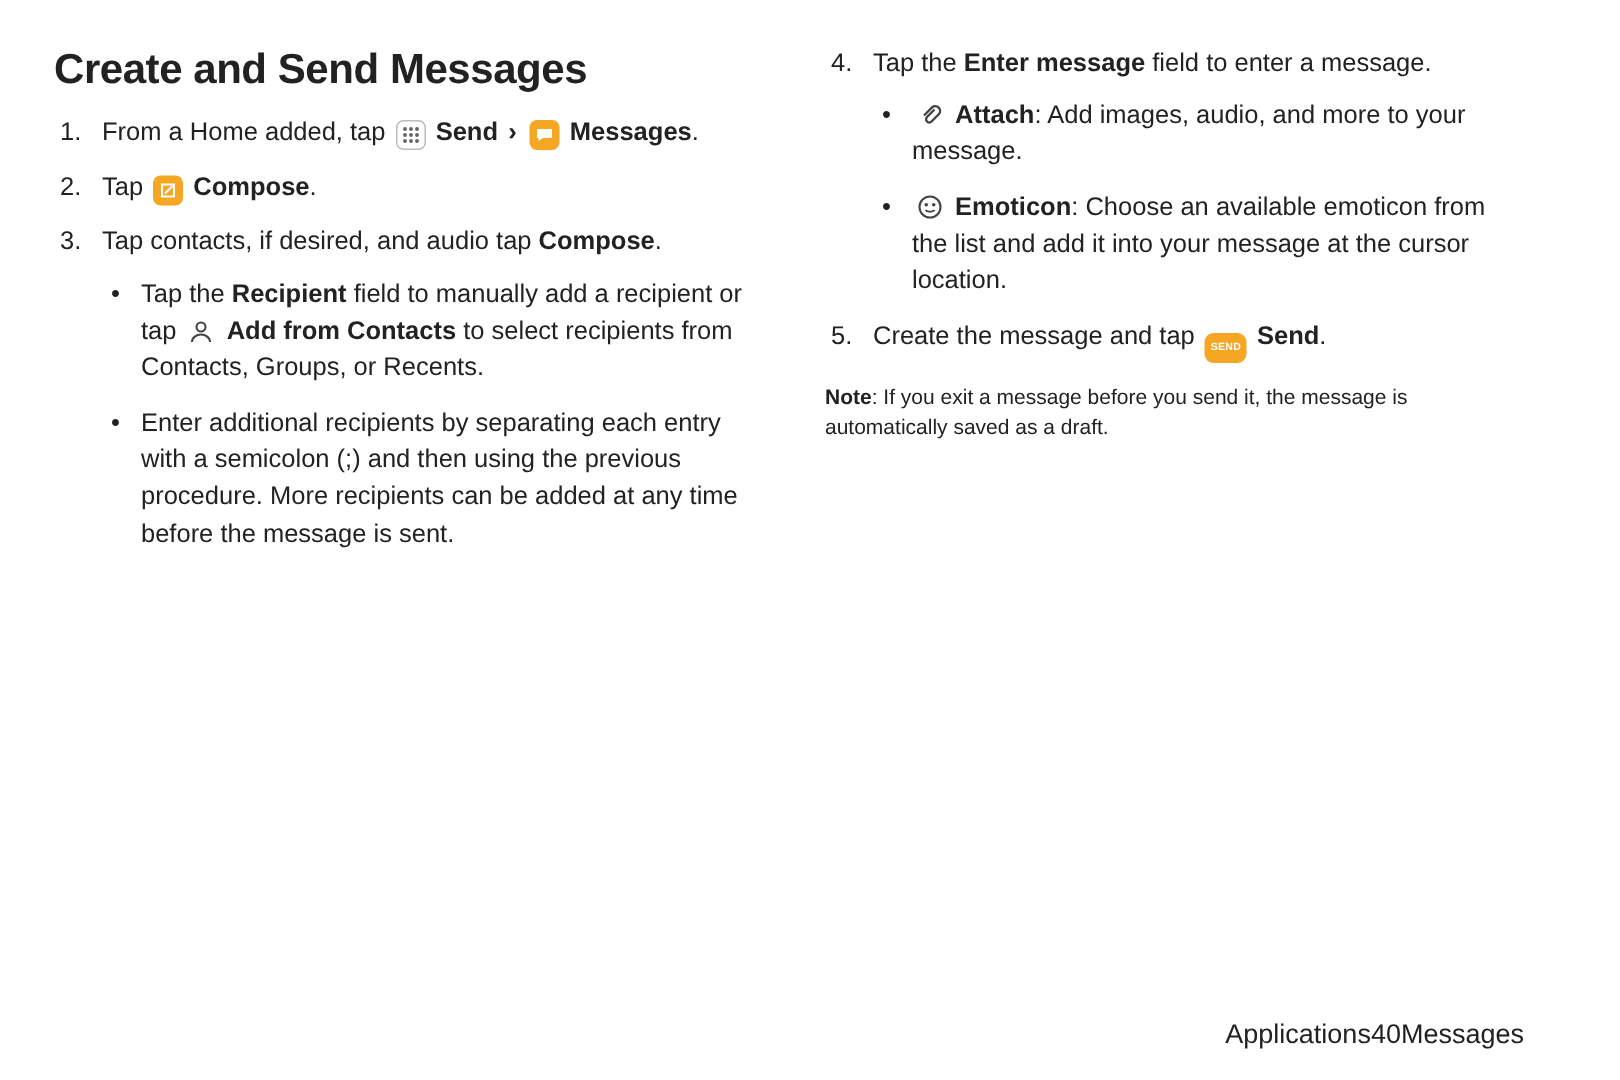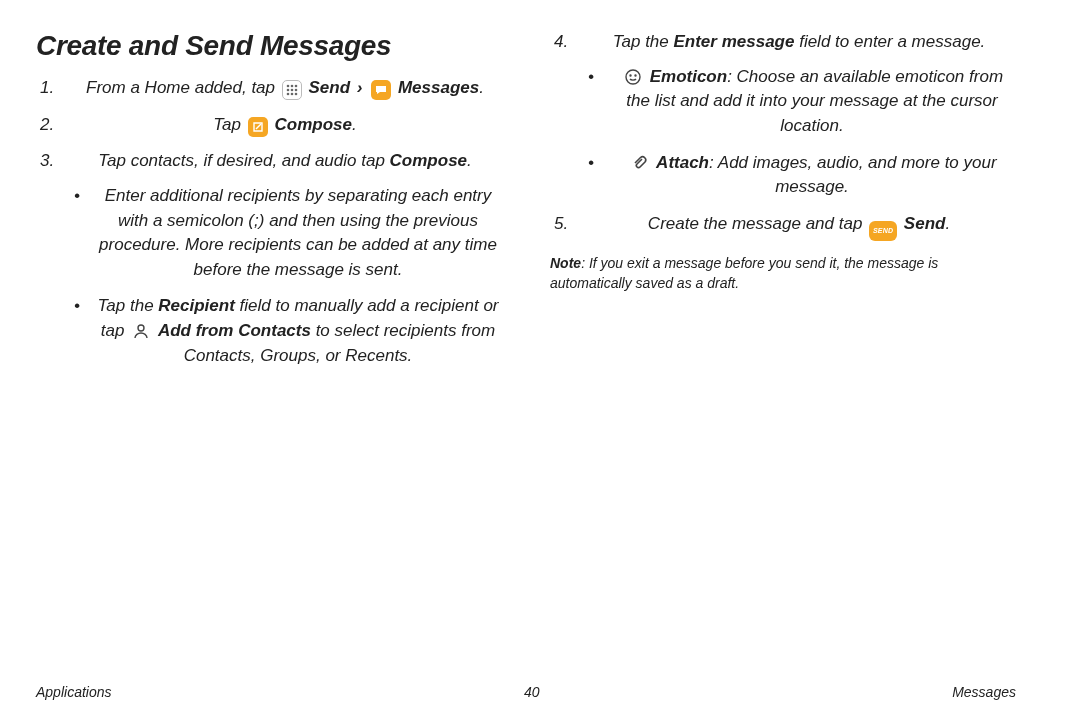--- a/index.html
+++ b/index.html
@@ -1,37 +1,37 @@
 <!DOCTYPE html>
 <html><head>
 <meta charset="utf-8">
 <style>
   * { box-sizing: border-box; margin: 0; padding: 0; }
   html, body { width: 1080px; height: 720px; background: #fff; font-family: Arial, Helvetica, sans-serif; color: #222; }
-  .page { position: relative; width: 1052px; height: 720px; padding: 30px 36px 20px 36px; font-style: italic; }
+  .page { position: relative; width: 1052px; height: 720px; padding: 30px 36px 20px 36px; }
   .cols { display: flex; gap: 48px; }
   .col { flex: 1 1 0; }
   h1 { font-size: 28px; font-weight: 700; margin-bottom: 14px; letter-spacing: -0.3px; }
   .intro { font-size: 17px; line-height: 1.45; margin-bottom: 14px; }
   ol.steps { list-style: none; counter-reset: step; font-size: 17px; line-height: 1.45; }
-  ol.steps > li { position: relative; padding-left: 32px; margin-bottom: 12px; text-align: center; }
+  ol.steps > li { position: relative; padding-left: 32px; margin-bottom: 12px; }
   ol.steps > li::before { counter-increment: step; content: counter(step) "."; position: absolute; left: 4px; top: 0; }
   ol.steps.start-4 { counter-reset: step 3; }
   ul.bullets { list-style: none; margin-top: 10px; }
   ul.bullets > li { position: relative; padding-left: 26px; margin-bottom: 12px; }
   ul.bullets > li::before { content: "\2022"; position: absolute; left: 6px; top: 0; font-size: 17px; }
   .b { font-weight: 700; }
   .chevron { font-weight: 700; padding: 0 2px; }
   .inline-icon { display: inline-flex; align-items: center; justify-content: center; vertical-align: -4px; width: 20px; height: 20px; border-radius: 5px; margin: 0 2px; }
   .inline-icon svg { display: block; }
   .icon-apps { background: #fff; border: 1px solid #bbb; }
   .icon-msg { background: #f5a623; }
   .icon-compose { background: #f5a623; }
   .icon-send { background: #f5a623; color: #fff; font-size: 7px; font-weight: 700; letter-spacing: 0.2px; width: 28px; border-radius: 6px; }
-  .footer { position: absolute; left: 36px; right: 36px; bottom: 20px; display: flex; justify-content: space-between; font-size: 14px; }
+  .footer { position: absolute; left: 36px; right: 36px; bottom: 20px; display: flex; justify-content: flex-end; font-size: 18px; }
   .note { font-size: 14px; line-height: 1.45; margin-top: 8px; }
 </style>
 </head>
 <body>
 
 <div class="page">
   <div class="cols">
 
     <div class="col">
       <h1>Create and Send Messages</h1>
@@ -73,66 +73,66 @@
                 <path stroke="#fff" stroke-width="1.4" d="M5 9l5-5"></path>
               </svg>
           </span>
           <span class="b">Compose</span><span>.</span>
         </li>
 
         <li>
           <span>Tap contacts, if desired, and audio tap </span><span class="b">Compose</span><span>.</span>
 
           <ul class="bullets">
-            <li>Enter additional recipients by separating each entry with a semicolon (;) and then using the previous procedure. More recipients can be added at any time before the message is sent.</li>
             <li>
               <span>Tap the </span><span class="b">Recipient</span><span> field to manually add a recipient or tap </span>
               <span class="inline-icon">
                 <svg width="18" height="18" viewBox="0 0 18 18">
                     <g fill="none" stroke="#444" stroke-width="1.4">
                       <circle cx="9" cy="6" r="3"></circle>
                       <path d="M3 16c0-3 3-5 6-5s6 2 6 5"></path>
                     </g>
                   </svg>
               </span>
               <span class="b">Add from Contacts</span><span> to select recipients from Contacts, Groups, or Recents.</span>
             </li>
+            <li>Enter additional recipients by separating each entry with a semicolon (;) and then using the previous procedure. More recipients can be added at any time before the message is sent.</li>
           </ul>
         </li>
 
       </ol>
     </div>
 
     <div class="col">
       <ol class="steps start-4">
 
         <li>
           <span>Tap the </span><span class="b">Enter message</span><span> field to enter a message.</span>
 
           <ul class="bullets">
             <li>
               <span class="inline-icon">
                 <svg width="18" height="18" viewBox="0 0 18 18">
+                    <path fill="none" stroke="#444" stroke-width="1.6" d="M12 5l-5 5a2 2 0 0 0 3 3l5-5a3.2 3.2 0 0 0-4.5-4.5L5 9"></path>
+                  </svg>
+              </span>
+              <span class="b">Attach</span><span>: Add images, audio, and more to your message.</span>
+            </li>
+            <li>
+              <span class="inline-icon">
+                <svg width="18" height="18" viewBox="0 0 18 18">
                     <g fill="none" stroke="#444" stroke-width="1.4">
                       <circle cx="9" cy="9" r="7"></circle>
                       <circle cx="6.5" cy="7.5" r="0.5" fill="#444"></circle>
                       <circle cx="11.5" cy="7.5" r="0.5" fill="#444"></circle>
                       <path d="M6 11c1 1.5 5 1.5 6 0"></path>
                     </g>
                   </svg>
               </span>
               <span class="b">Emoticon</span><span>: Choose an available emoticon from the list and add it into your message at the cursor location.</span>
-            </li>
-            <li>
-              <span class="inline-icon">
-                <svg width="18" height="18" viewBox="0 0 18 18">
-                    <path fill="none" stroke="#444" stroke-width="1.6" d="M12 5l-5 5a2 2 0 0 0 3 3l5-5a3.2 3.2 0 0 0-4.5-4.5L5 9"></path>
-                  </svg>
-              </span>
-              <span class="b">Attach</span><span>: Add images, audio, and more to your message.</span>
             </li>
           </ul>
         </li>
 
         <li>
           <span>Create the message and tap </span>
           <span class="inline-icon icon-send">SEND</span>
           <span class="b">Send</span><span>.</span>
         </li>
 

